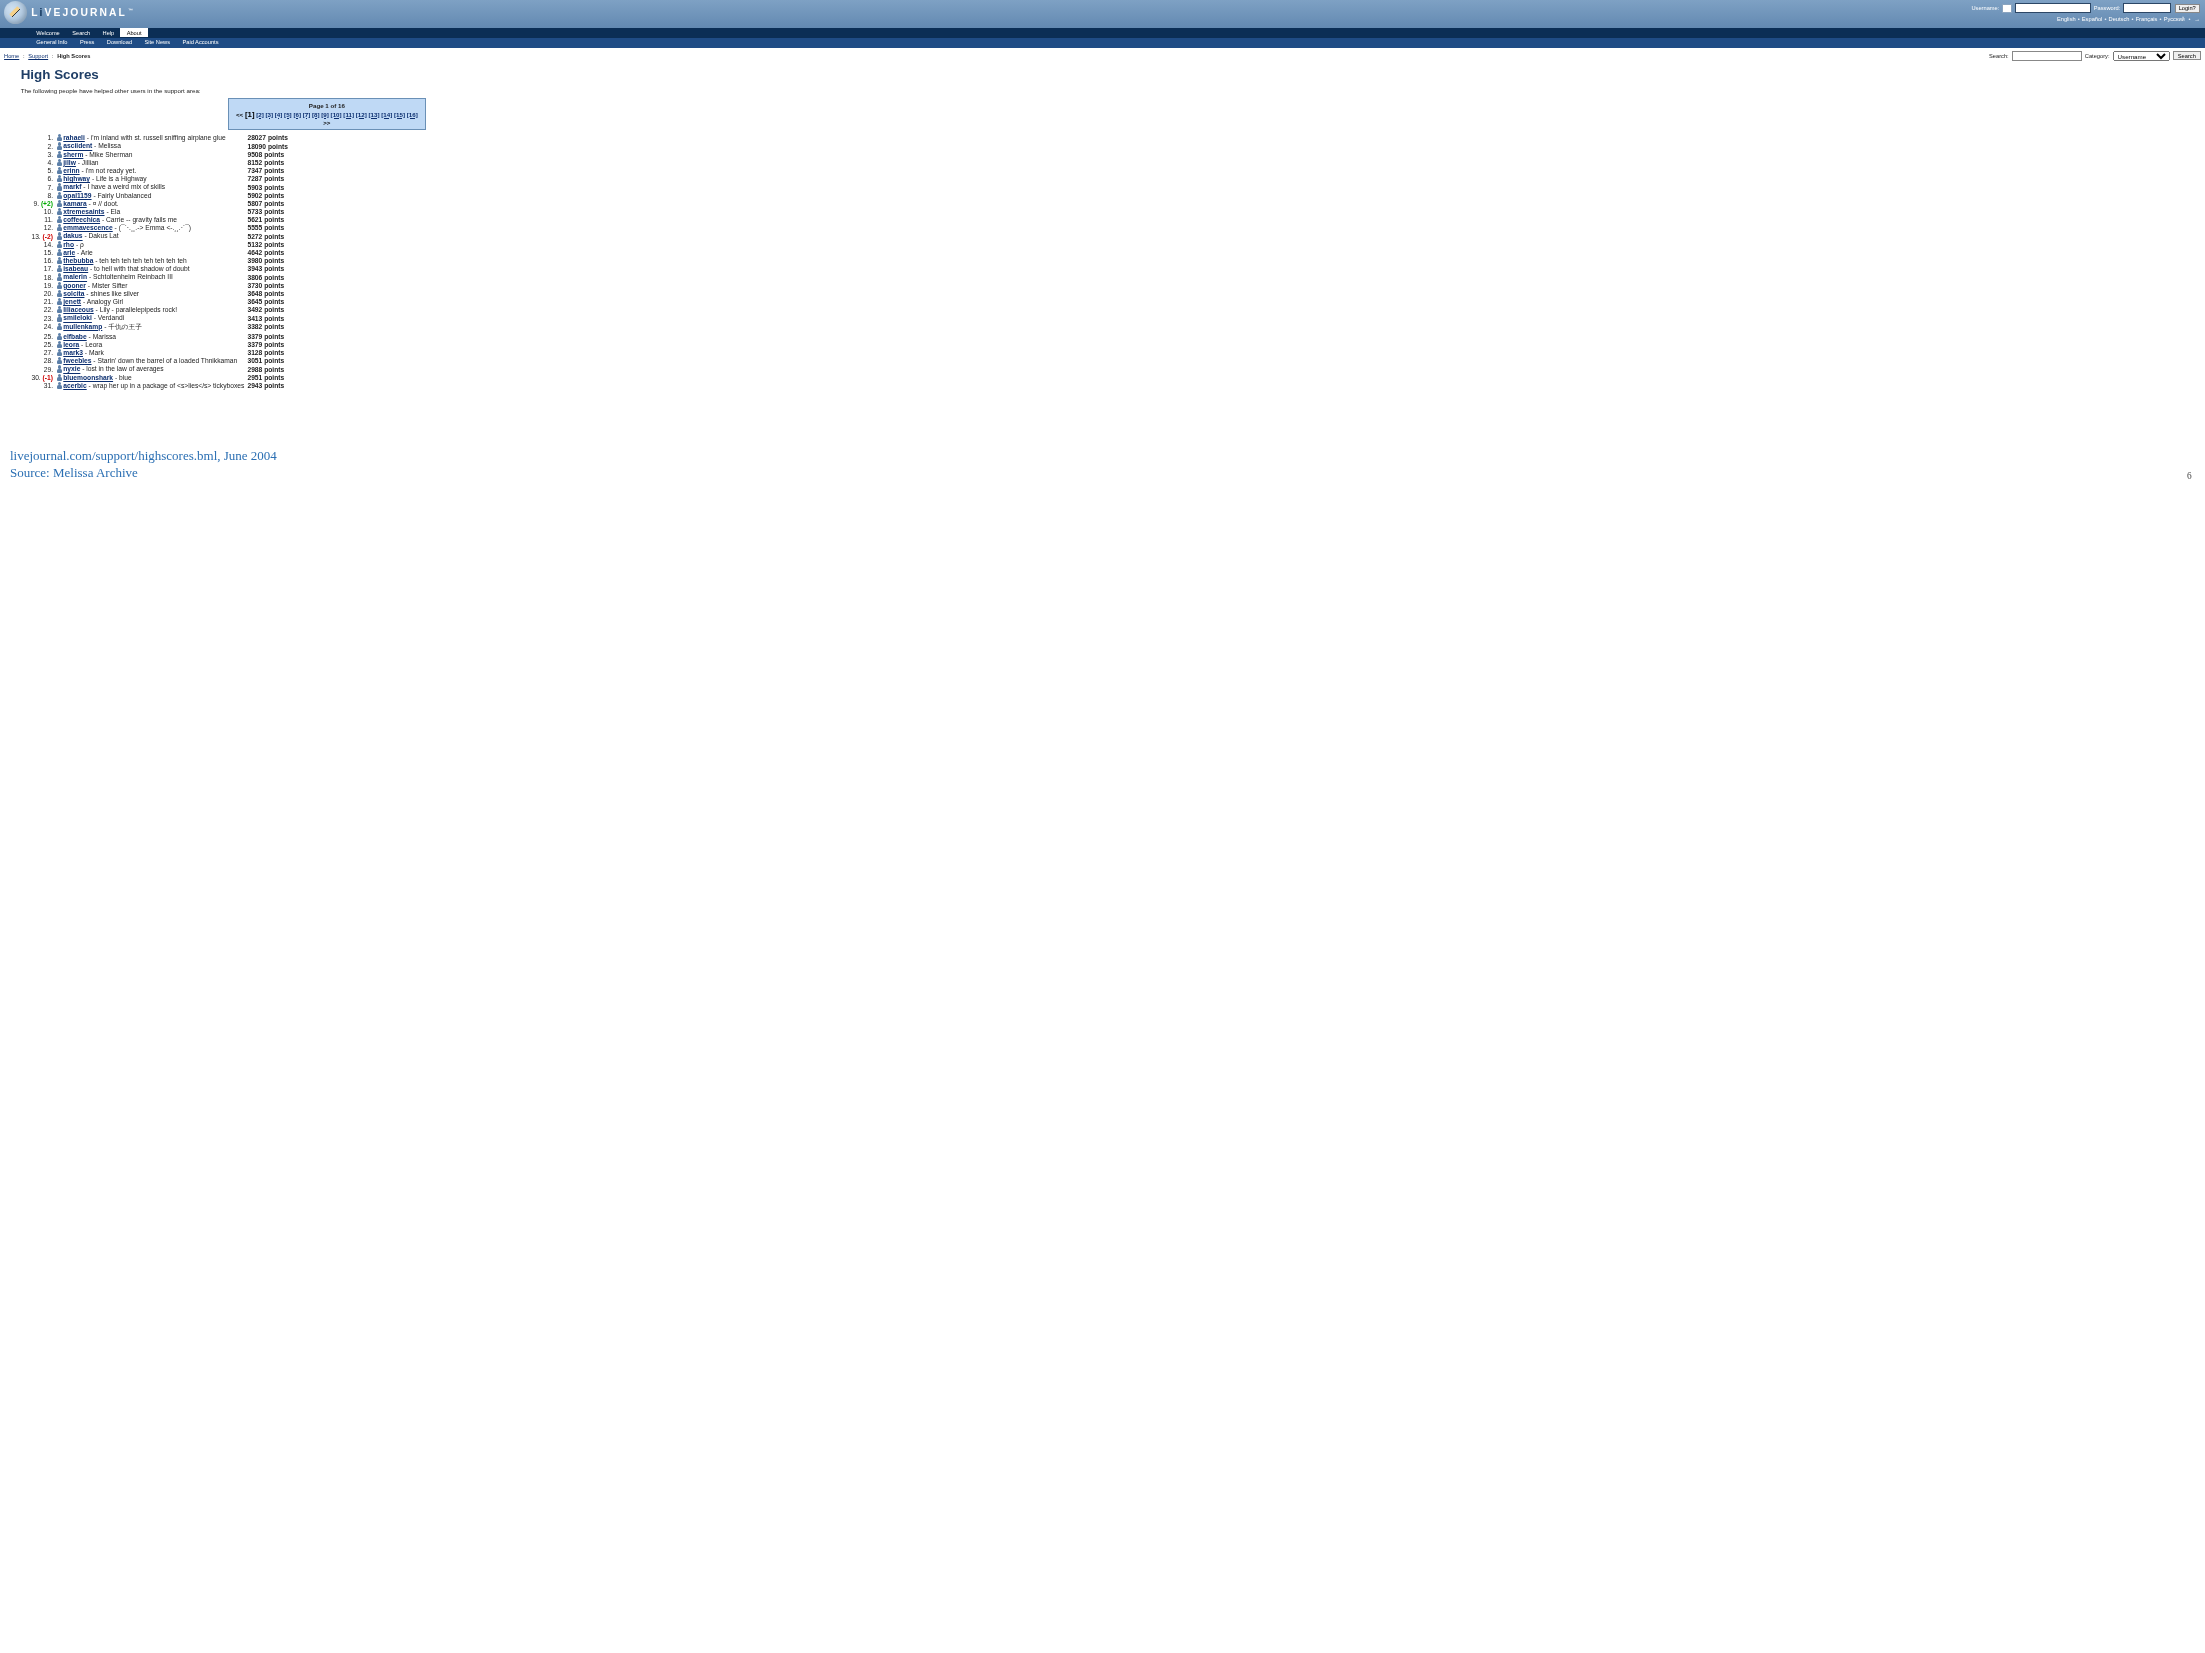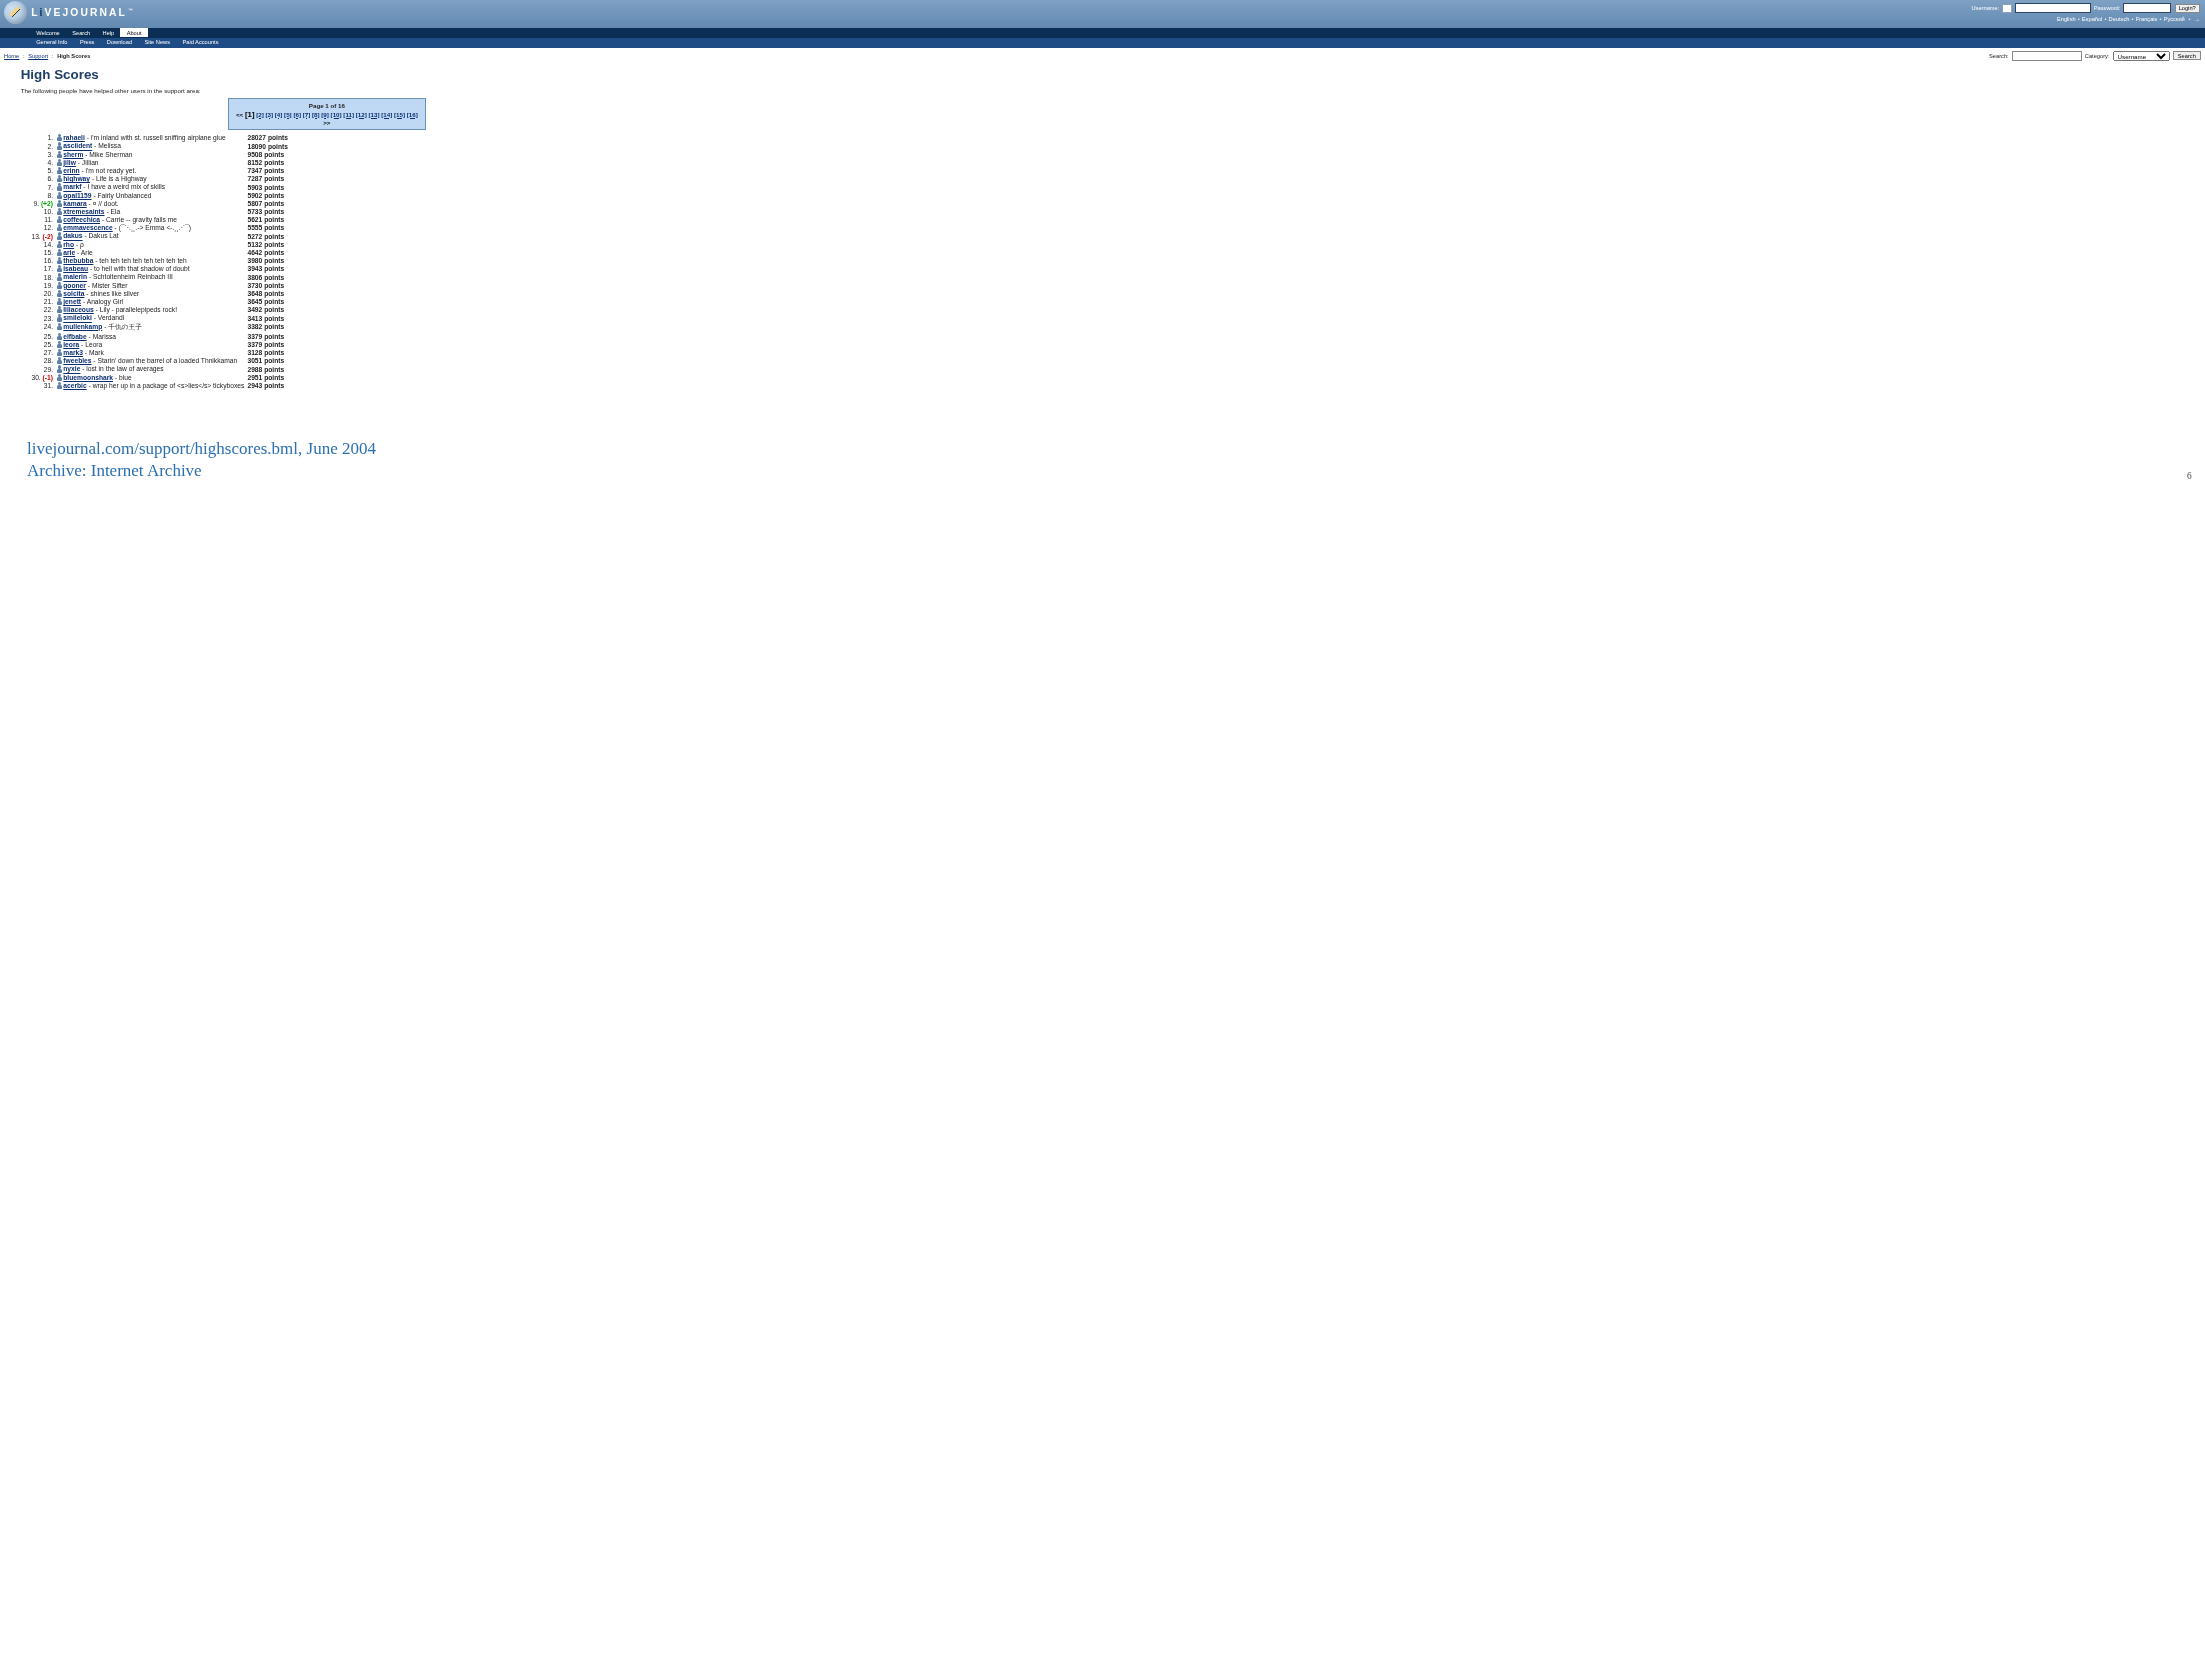--- a/index.html
+++ b/index.html
@@ -142,23 +142,23 @@
   .user-icon::after{ 
     content:""; position:absolute; left:0.5px; top:3.1px; width:5.2px; height:4.1px;
     border-radius:1.6px 1.6px 1px 1px; background:#5c7fa8;
   }
   a.user { font-weight:bold; color: var(--lj-link); text-decoration:underline;}
   .tagline{ color:#222;}
   td.points { font-weight:bold; padding-left:31px;}
 
   
   .caption {
-    position:absolute; left:27px; bottom:9.3px;
+    position:absolute; left:10px; bottom:9.3px;
     font-family: Georgia, "Times New Roman", serif;
-    color:#2b6fb3; font-size:17px; line-height:1.3;
+    color:#2b6fb3; font-size:13px; line-height:1.3;
   }
   .pagenum {
     position:absolute; right:13.4px; bottom:10.3px;
     font-family: Georgia, serif; color:#444; font-size:9.3px;
   }
 
   
   .page { position:relative; min-height: 491px; }
 </style>
 </head>
@@ -409,18 +409,18 @@
             <td class="rank">31.</td>
             <td class="usercell"><span class="user-icon"></span><a href="#" class="user">acerbic</a><span class="tagline"> - wrap her up in a package of &lt;s&gt;lies&lt;/s&gt; tickyboxes</span></td>
             <td class="points">2943 points</td>
           </tr>
         </tbody>
   </table>
 </div>
 
 <div class="caption">
   <div>livejournal.com/support/highscores.bml, June 2004</div>
-  <div>Archive: Internet Archive</div>
+  <div>Source: Melissa Archive</div>
 </div>
 <div class="pagenum">6</div>
 
 </div>
 
 
 </body></html>

